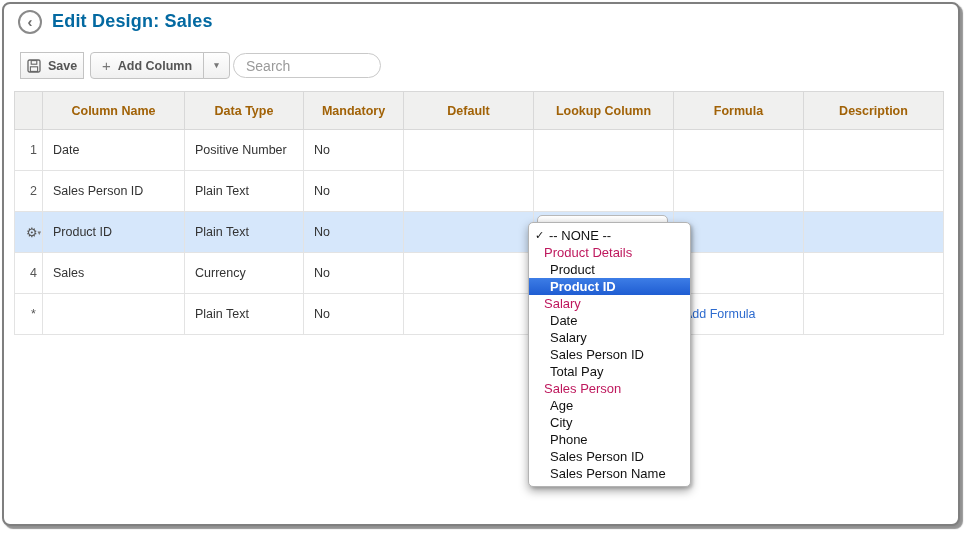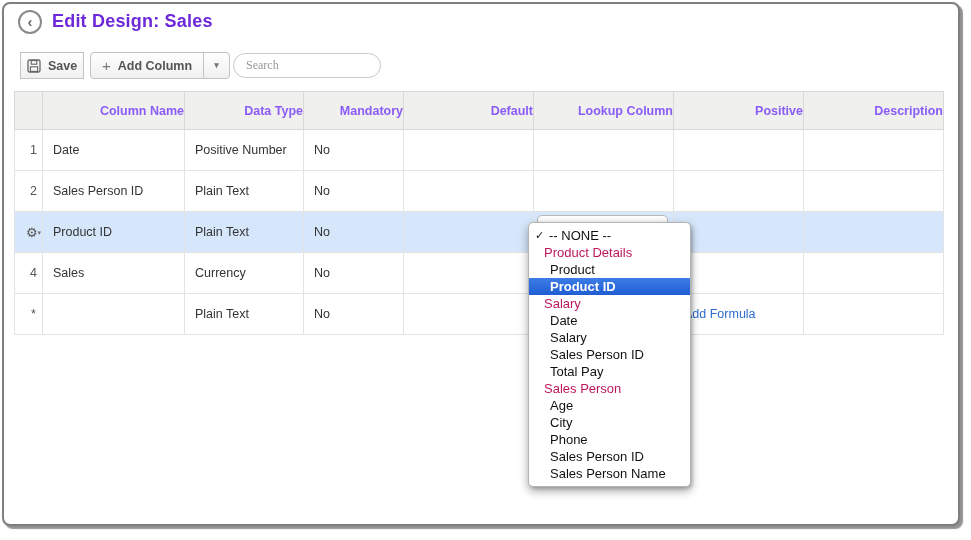--- a/index.html
+++ b/index.html
@@ -11,46 +11,46 @@
     background: #fff; border: 2px solid #7f7f7f; border-radius: 8px;
     box-shadow: 3px 3px 1px rgba(130,130,130,.85), 1px 1px 2px rgba(0,0,0,.2); }
 
   
   .back-btn { position: absolute; left: 14px; top: 6px; width: 24px; height: 24px;
     border: 2px solid #8a8a8a; border-radius: 50%; display: flex; align-items: center;
     justify-content: center; cursor: pointer; background: #fff; }
   .back-btn span { color: #6e6e6e; font-size: 15px; font-weight: bold; line-height: 1;
     margin-top: -2px; }
   .page-title { position: absolute; left: 48px; top: 7px; font-size: 18px;
-    font-weight: bold; color: #6d28d9; letter-spacing: .2px; }
+    font-weight: bold; color: #0369a1; letter-spacing: .2px; }
 
   
   .btn { border: 1px solid #c3c3c3; border-radius: 0;
     background: linear-gradient(180deg, #fefefe, #f0f0f0); color: #555;
     font-family: "Liberation Sans", sans-serif; font-size: 12.5px; font-weight: bold;
     display: flex; align-items: center; justify-content: center; cursor: pointer; }
   .save-btn { position: absolute; left: 16px; top: 48px; width: 64px; height: 27px; gap: 7px; }
   .splitbtn { position: absolute; left: 86px; top: 48px; height: 27px; display: flex; }
   .addcol-main { width: 114px; height: 27px; border-radius: 4px 0 0 4px; gap: 7px; }
   .addcol-arrow { width: 27px; height: 27px; border-radius: 0 4px 4px 0; margin-left: -1px; }
   .plus-glyph { font-size: 15px; font-weight: normal; color: #777; line-height: 1; }
   .caret-glyph { font-size: 9px; color: #777; line-height: 1; }
   .search-pill { position: absolute; left: 229px; top: 49px; width: 148px; height: 25px;
     border: 1px solid #c9c9c9; border-radius: 13px; background: #fff;
     display: flex; align-items: center; padding: 0 9px 0 12px; }
-  .search-pill input { flex: 1; border: none; outline: none; font-size: 12px;
-    color: #b91c1c; background: transparent; font-family: Liberation Serif, serif; }
+  .search-pill input { flex: 1; border: none; outline: none; font-size: 14px;
+    color: #b91c1c; background: transparent; font-family: Liberation Sans, sans-serif; }
   .search-pill input::placeholder { color: #9a9a9a; }
 
   
   table.design { position: absolute; left: 10px; top: 87px; width: 929px;
     border-collapse: collapse; table-layout: fixed; font-size: 12.5px; color: #333;
     border: 1px solid #cfcfcf; }
   table.design th { height: 38px; background: #f0f0ef; font-weight: bold;
-    text-align: right; border: 1px solid #d8d8d8; color: #8b5cf6; }
+    text-align: center; border: 1px solid #d8d8d8; color: #a16207; }
   table.design td { height: 41px; border: 1px solid #e3e3e3; padding-left: 10px;
     background: #fff; }
   td.rownum { padding: 0; text-align: center; background: #f1f1f0; color: #555; }
   td.tinted { background: #f7f7f6; }
   tr.highlight td, tr.highlight td.rownum, tr.highlight td.tinted {
     background: #d6e7fb; }
   .gear-glyph { font-size: 13px; color: #555; }
   .gear-caret { font-size: 7px; color: #777; vertical-align: 2px; }
   a.formula-link { color: #2d6bcf; text-decoration: none; cursor: pointer; }
 
@@ -124,21 +124,21 @@
         <col style="width:140px">
     </colgroup>
     <thead>
       <tr>
         <th></th>
         <th>Column Name</th>
         <th>Data Type</th>
         <th>Mandatory</th>
         <th>Default</th>
         <th>Lookup Column</th>
-        <th>Positive</th>
+        <th>Formula</th>
         <th>Description</th>
       </tr>
     </thead>
     <tbody>
       <tr>
         <td class="rownum">1</td>
         <td class="tinted">Date</td>
         <td class="tinted">Positive Number</td>
         <td>No</td>
         <td></td>

